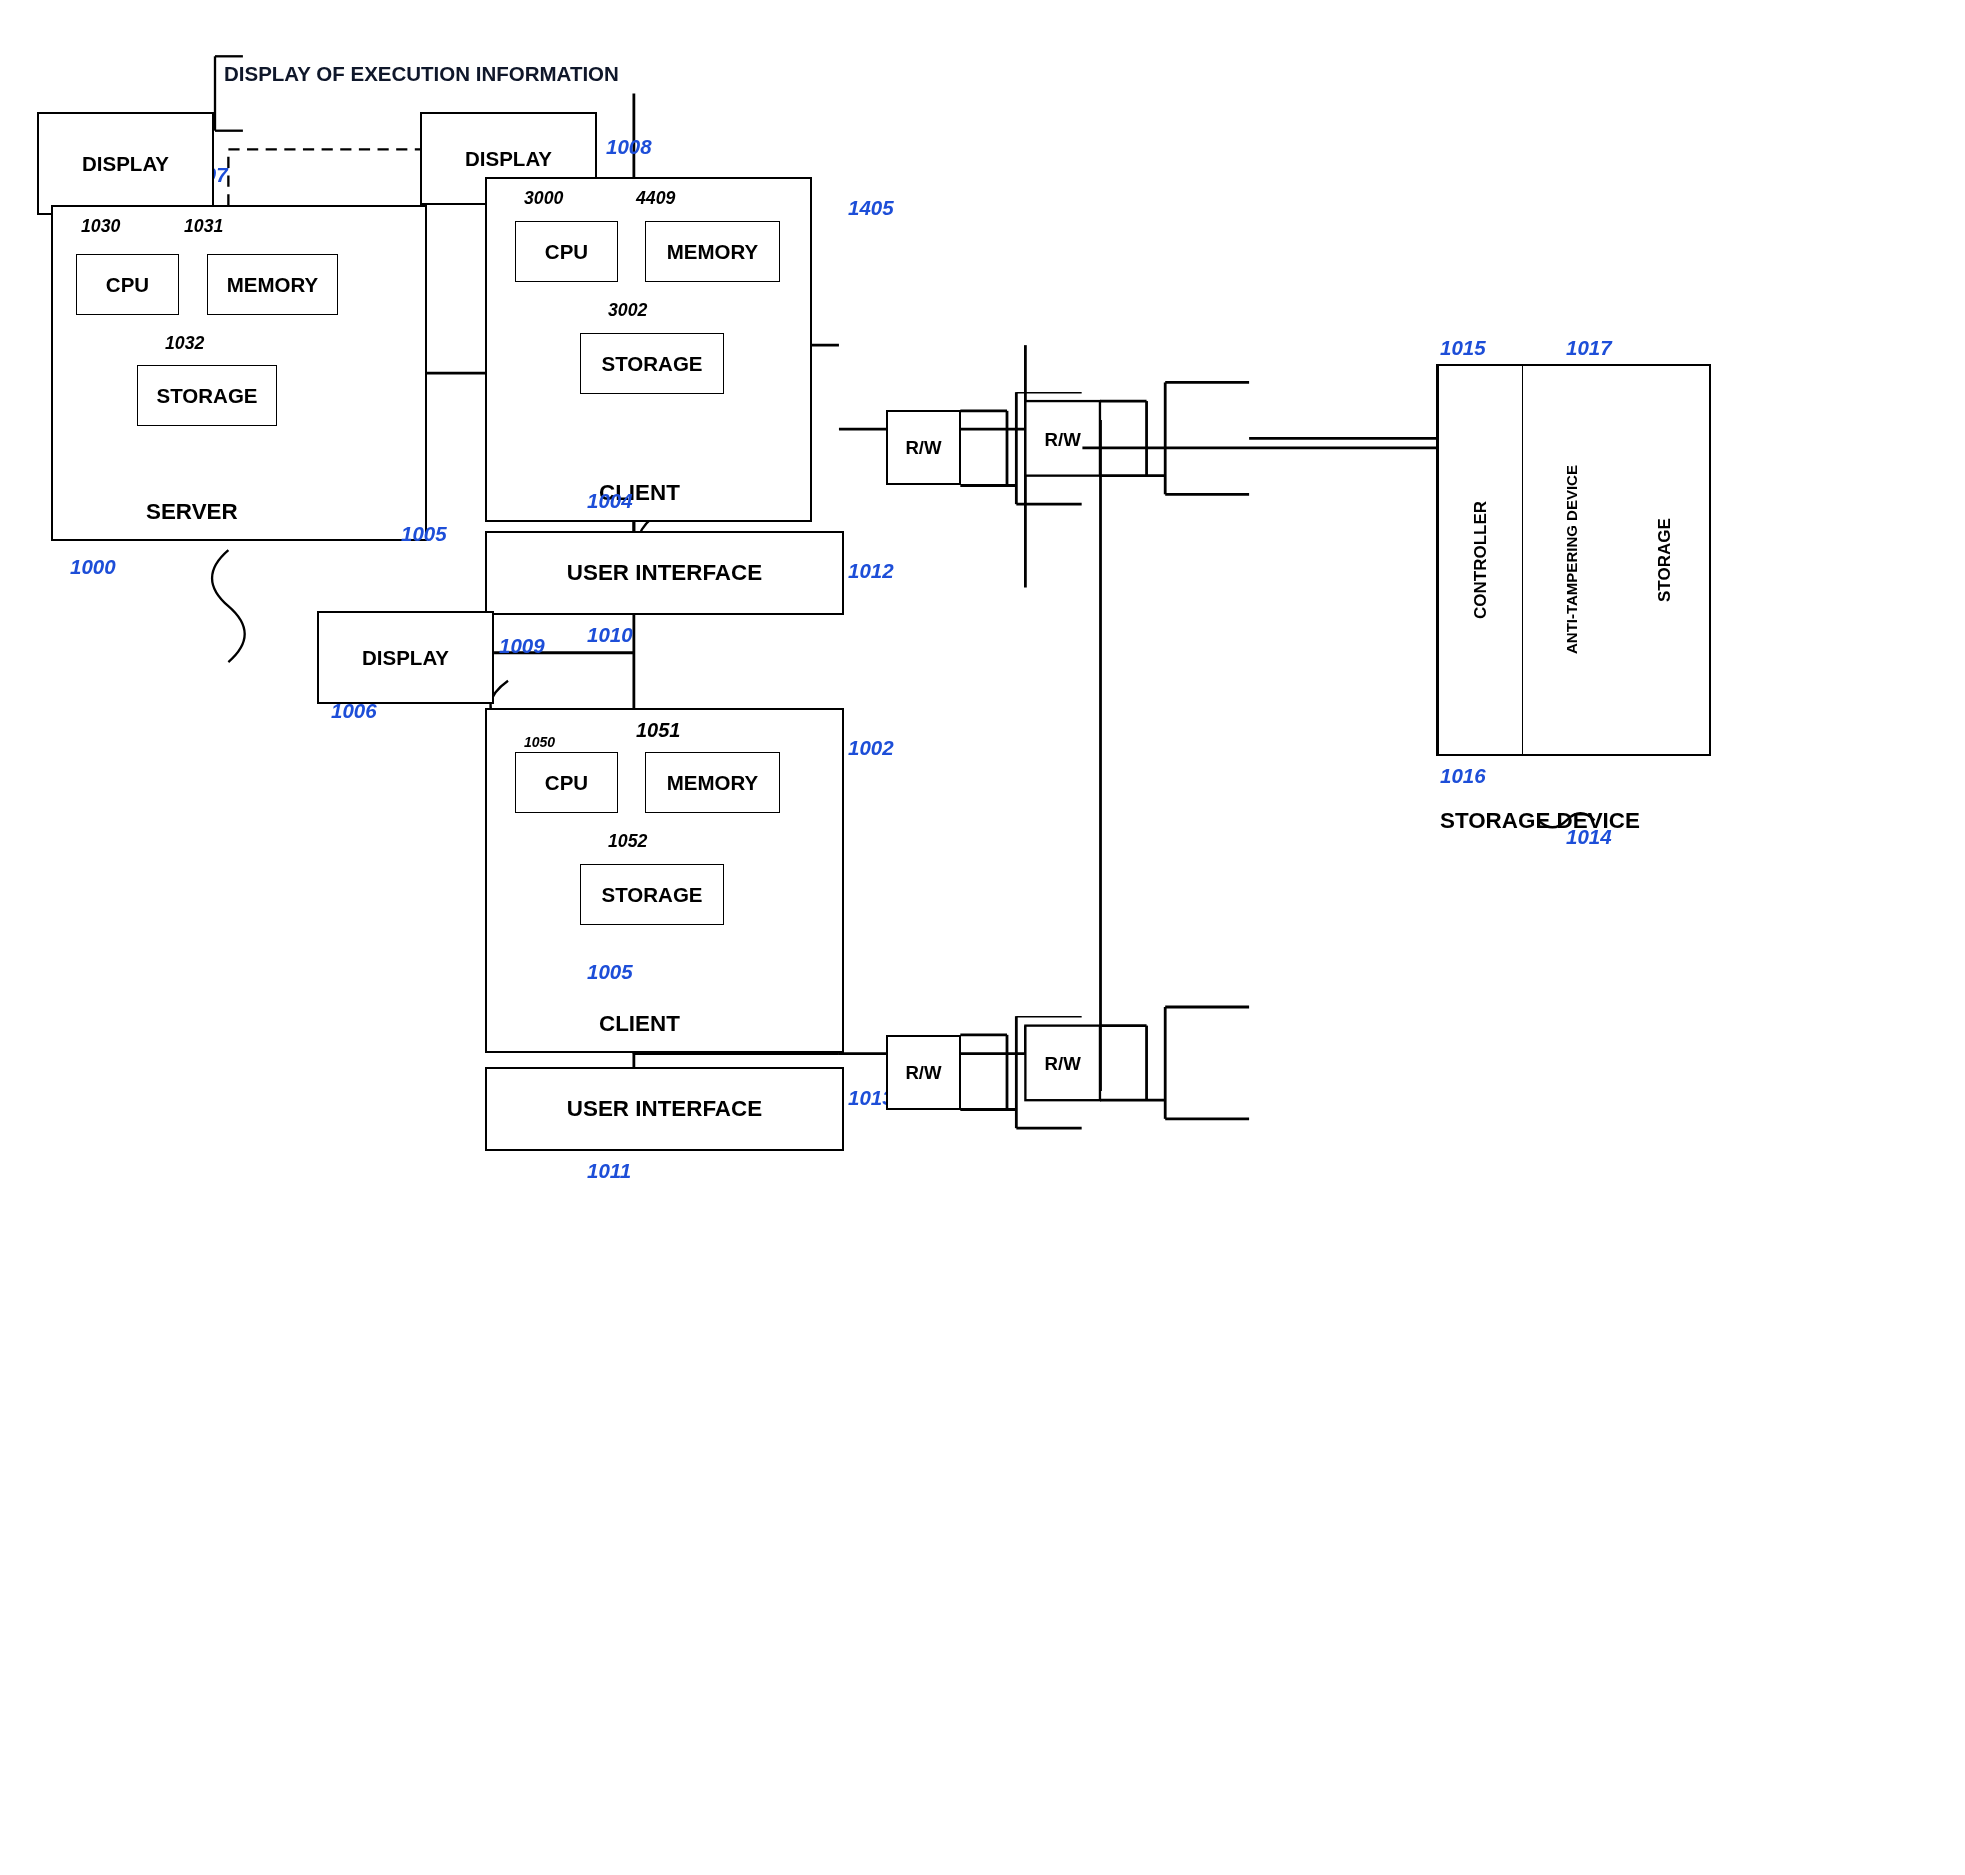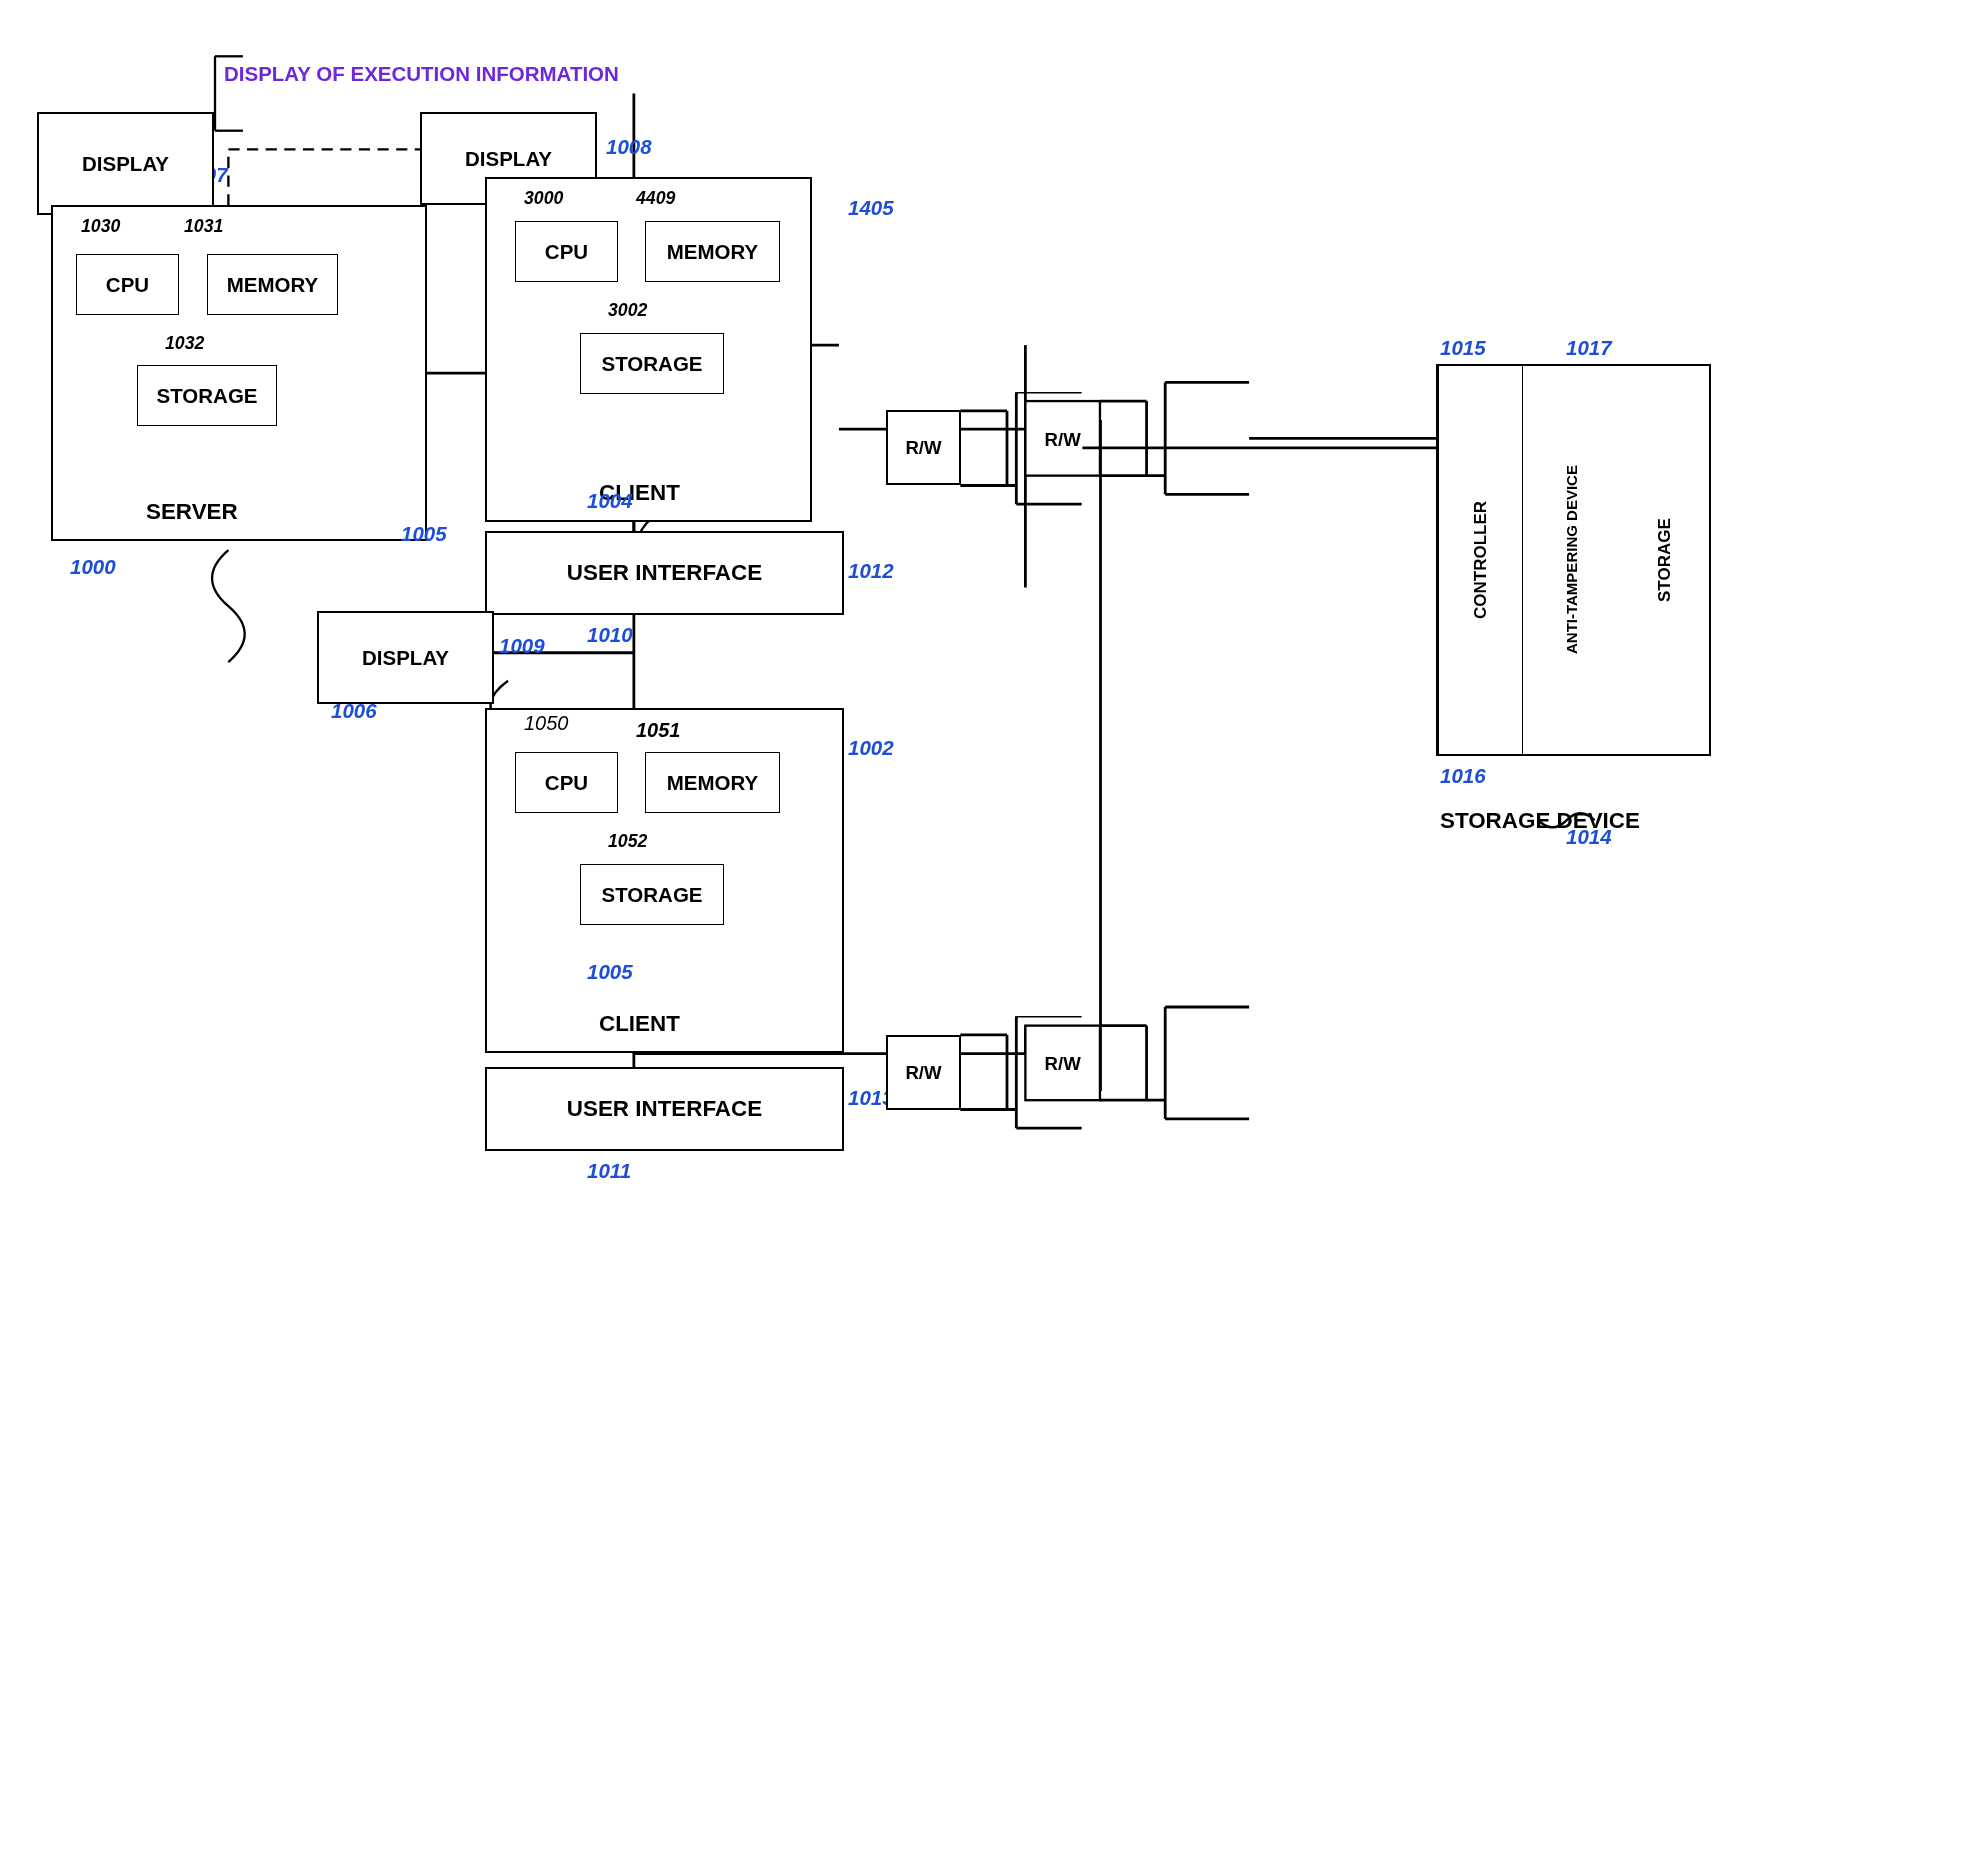--- a/index.html
+++ b/index.html
@@ -34,21 +34,21 @@
       align-items: center;
       justify-content: center;
       text-align: center;
       font-weight: bold;
     }
 
     .label {
       position: absolute;
       font-weight: bold;
       font-size: 20.5px;
-      color: #6d28d9;
+      color: #0f172a;
     }
 
     .small-label {
       position: absolute;
       font-size: 17px;
       font-weight: bold;
       color: #1d4ed8;
     }
   </style>
 </head>
@@ -206,21 +206,21 @@
 <div class="small-label" style="left:848px; top:559px; font-style:italic; font-weight:bold; font-size:20.5px;">1012</div>
 
 <div style="position:absolute; left:317px; top:611px; width:177px; height:93px; border:2.8px solid #000; background:#fff; display:flex; align-items:center; justify-content:center; font-size:20.5px; font-weight:bold;">
   <span>DISPLAY</span>
 </div>
 
 <div class="small-label" style="left:499px; top:634px; font-style:italic; font-weight:bold; font-size:20.5px;">1009</div>
 
 <div style="position:absolute; left:485px; top:708px; width:359px; height:345px; border:2.8px solid #000; background:#fff;">
 
-  <div style="position:absolute; top:2px; left:37px; font-size:20px; font-style:italic; font-weight:normal;">1050</div>
+  <div style="position:absolute; top:24px; left:37px; font-size:14px; font-style:italic; font-weight:bold;">1050</div>
   <div style="position:absolute; top:9.3px; left:149px; font-size:20px; font-style:italic; font-weight:bold;">1051</div>
 
   <div style="position:absolute; top:42px; left:28px; width:103px; height:61px; border:1.9px solid #000; background:#fff; display:flex; align-items:center; justify-content:center; font-size:20.5px; font-weight:bold;">
     <span>CPU</span>
   </div>
 
   <div style="position:absolute; top:42px; left:158px; width:135px; height:61px; border:1.9px solid #000; background:#fff; display:flex; align-items:center; justify-content:center; font-size:20.5px; font-weight:bold;">
     <span>MEMORY</span>
   </div>
 

